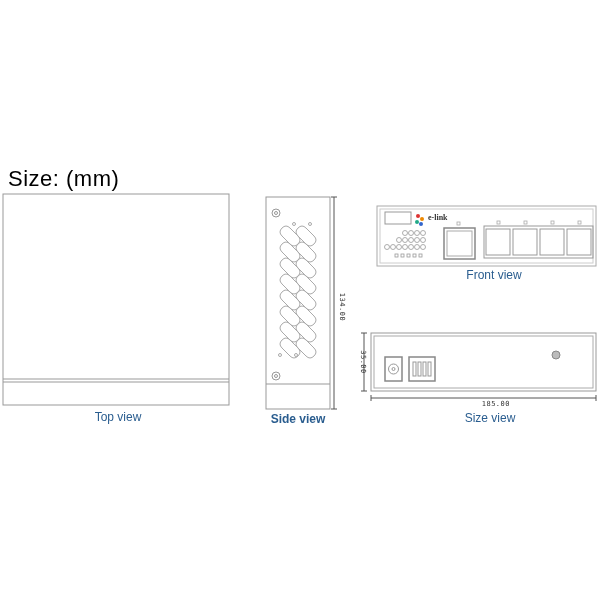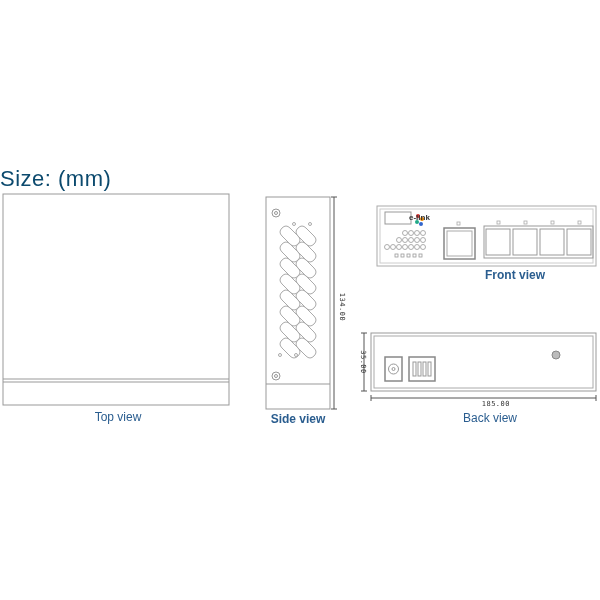--- a/index.html
+++ b/index.html
@@ -1,18 +1,18 @@
 <!DOCTYPE html>
 <html><head>
 <meta charset="utf-8">
 <style>
   html,body{margin:0;padding:0;background:#fff;}
   body{width:600px;height:600px;position:relative;overflow:hidden;font-family:"Liberation Sans",sans-serif;}
   .abs{position:absolute;}
-  .title{left:0;top:166px;font-size:22px;color:#0c4a6e;letter-spacing:0.5px;}
+  .title{left:8px;top:166px;font-size:22px;color:#000000;letter-spacing:0.5px;}
   .caption{font-size:12px;color:#2a5d8f;text-align:center;}
   .dim{font-size:7px;color:#333;letter-spacing:0.5px;font-family:"DejaVu Sans Mono",monospace;}
   svg{position:absolute;overflow:visible;}
 </style>
 </head>
 <body>
 
 <div class="abs title">Size: (mm)</div>
 
 <svg style="left:0;top:0;" width="600" height="600">
@@ -107,22 +107,22 @@
     <rect x="567" y="229" width="24" height="26"></rect>
   </g>
   <g fill="none" stroke="#aaa" stroke-width="0.8">
     <rect x="457" y="222" width="3" height="3"></rect>
     <rect x="497" y="221" width="3" height="3"></rect>
     <rect x="524" y="221" width="3" height="3"></rect>
     <rect x="551" y="221" width="3" height="3"></rect>
     <rect x="578" y="221" width="3" height="3"></rect>
   </g>
 </svg>
-<div class="abs" style="left:409px;top:213px;font-size:8px;font-weight:bold;color:#333;">e-link</div>
-<div class="abs caption" style="left:465px;top:268px;width:100px;font-weight:bold;">Front view</div>
+<div class="abs" style="left:428px;top:213px;font-size:8px;font-weight:bold;color:#333;font-family:Liberation Serif, serif;">e-link</div>
+<div class="abs caption" style="left:444px;top:268px;width:100px;">Front view</div>
 
 <svg style="left:0;top:0;" width="600" height="600">
   <rect x="371" y="333" width="225" height="58" fill="none" stroke="#999"></rect>
   <rect x="374" y="336" width="219" height="52" fill="none" stroke="#aaa"></rect>
   <rect x="385" y="357" width="17" height="24" fill="none" stroke="#888" stroke-width="1.5"></rect>
   <circle cx="393.5" cy="369" r="5" fill="none" stroke="#999"></circle>
   <circle cx="393.5" cy="369" r="1.5" fill="none" stroke="#999"></circle>
   <rect x="409" y="357" width="26" height="24" fill="none" stroke="#888" stroke-width="1.5"></rect>
   <g fill="none" stroke="#999">
       <rect x="413" y="362" width="3" height="14"></rect>
@@ -133,13 +133,13 @@
   <circle cx="556" cy="355" r="4" fill="#bbb" stroke="#888"></circle>
   <line x1="364" y1="333" x2="364" y2="391" stroke="#555"></line>
   <line x1="361" y1="333" x2="367" y2="333" stroke="#555"></line>
   <line x1="361" y1="391" x2="367" y2="391" stroke="#555"></line>
   <line x1="371" y1="398" x2="596" y2="398" stroke="#555"></line>
   <line x1="371" y1="395" x2="371" y2="401" stroke="#555"></line>
   <line x1="596" y1="395" x2="596" y2="401" stroke="#555"></line>
 </svg>
 <div class="abs dim" style="left:343px;top:358px;transform:rotate(90deg);width:40px;text-align:center;">35.00</div>
 <div class="abs dim" style="left:460px;top:400px;width:50px;text-align:right;">185.00</div>
-<div class="abs caption" style="left:440px;top:411px;width:100px;">Back view</div>
+<div class="abs caption" style="left:440px;top:411px;width:100px;">Size view</div>
 
 </body></html>

